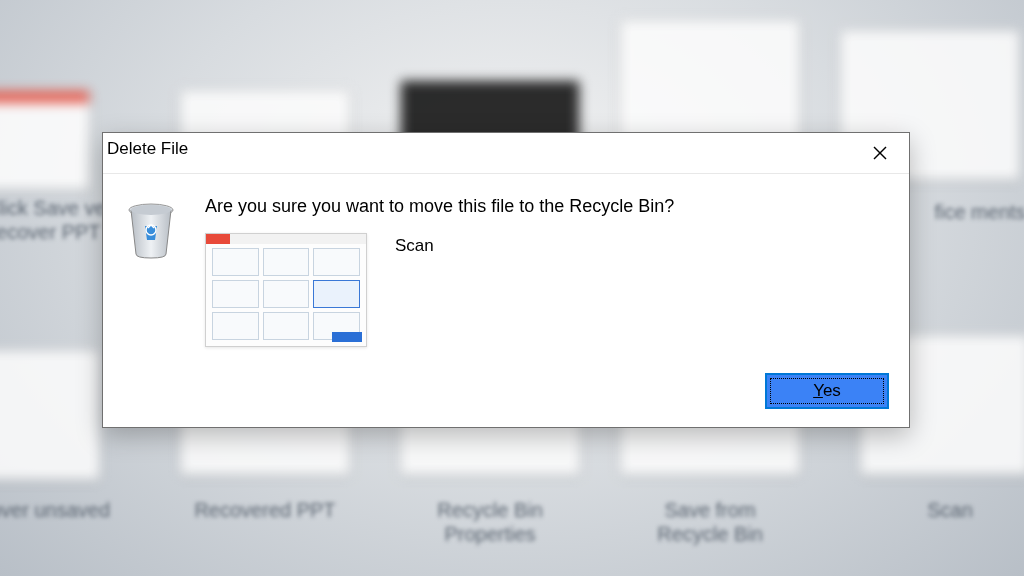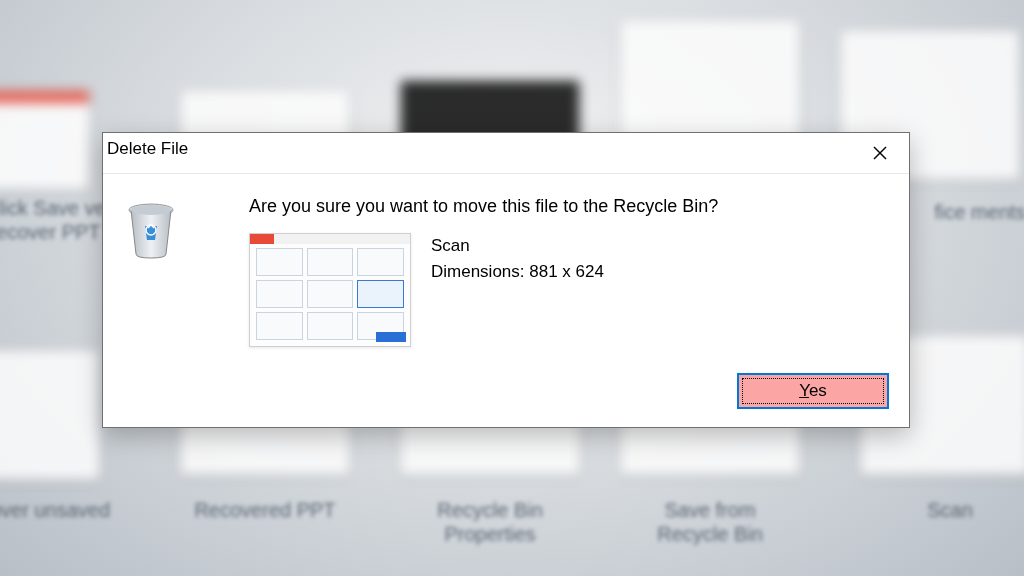--- a/index.html
+++ b/index.html
@@ -78,32 +78,31 @@
       align-items: flex-start;
       padding-top: 4px;
     }
     .recycle-bin-icon {
       width: 52px;
       height: 60px;
     }
     
     .content-col {
       flex: 1;
-      margin-left: 44px;
     }
     .prompt-text {
       font-size: 18px;
       color: #000;
       margin-bottom: 16px;
       font-weight: 400;
     }
     
     .file-info {
       display: flex;
-      gap: 20px;
+      gap: 28px;
       align-items: flex-start;
     }
     .file-thumb {
       width: 162px;
       height: 114px;
       background: #fdfdfd;
       border: 1px solid #d0d0d0;
       box-shadow: 0 1px 3px rgba(0,0,0,0.1);
       position: relative;
       overflow: hidden;
@@ -144,23 +143,23 @@
     .meta-label { display: inline; }
     .meta-value { display: inline; }
     
     .button-row {
       display: flex;
       justify-content: flex-end;
       gap: 16px;
       padding: 16px 20px 18px;
     }
     .btn {
-      width: 152px;
+      width: 124px;
       height: 36px;
-      background: #fca5a5;
+      background: #3b82f6;
       border: 1px solid #adadad;
       font-size: 17px;
       font-family: inherit;
       cursor: pointer;
       color: #000;
     }
     .btn.primary {
       border: 2px solid #0078d7;
       outline: 1px dotted #000;
       outline-offset: -6px;
@@ -236,23 +235,20 @@
               <div class="thumb-cell hl"></div>
             <div class="thumb-cell"></div>
               <div class="thumb-cell"></div>
               <div class="thumb-cell"></div>
           </div>
           <div class="thumb-footer"></div>
         </div>
 
         <div class="file-meta">
           <div>Scan</div>
-          <div>
-            <span class="meta-label">Dimensions: </span><span class="meta-value">881 x 624</span>
-          </div>
         </div>
       </div>
     </div>
   </div>
 
   <div class="button-row">
     <button class="btn primary"><span class="underline">Y</span><span>es</span></button>
   </div>
 </div>
 

